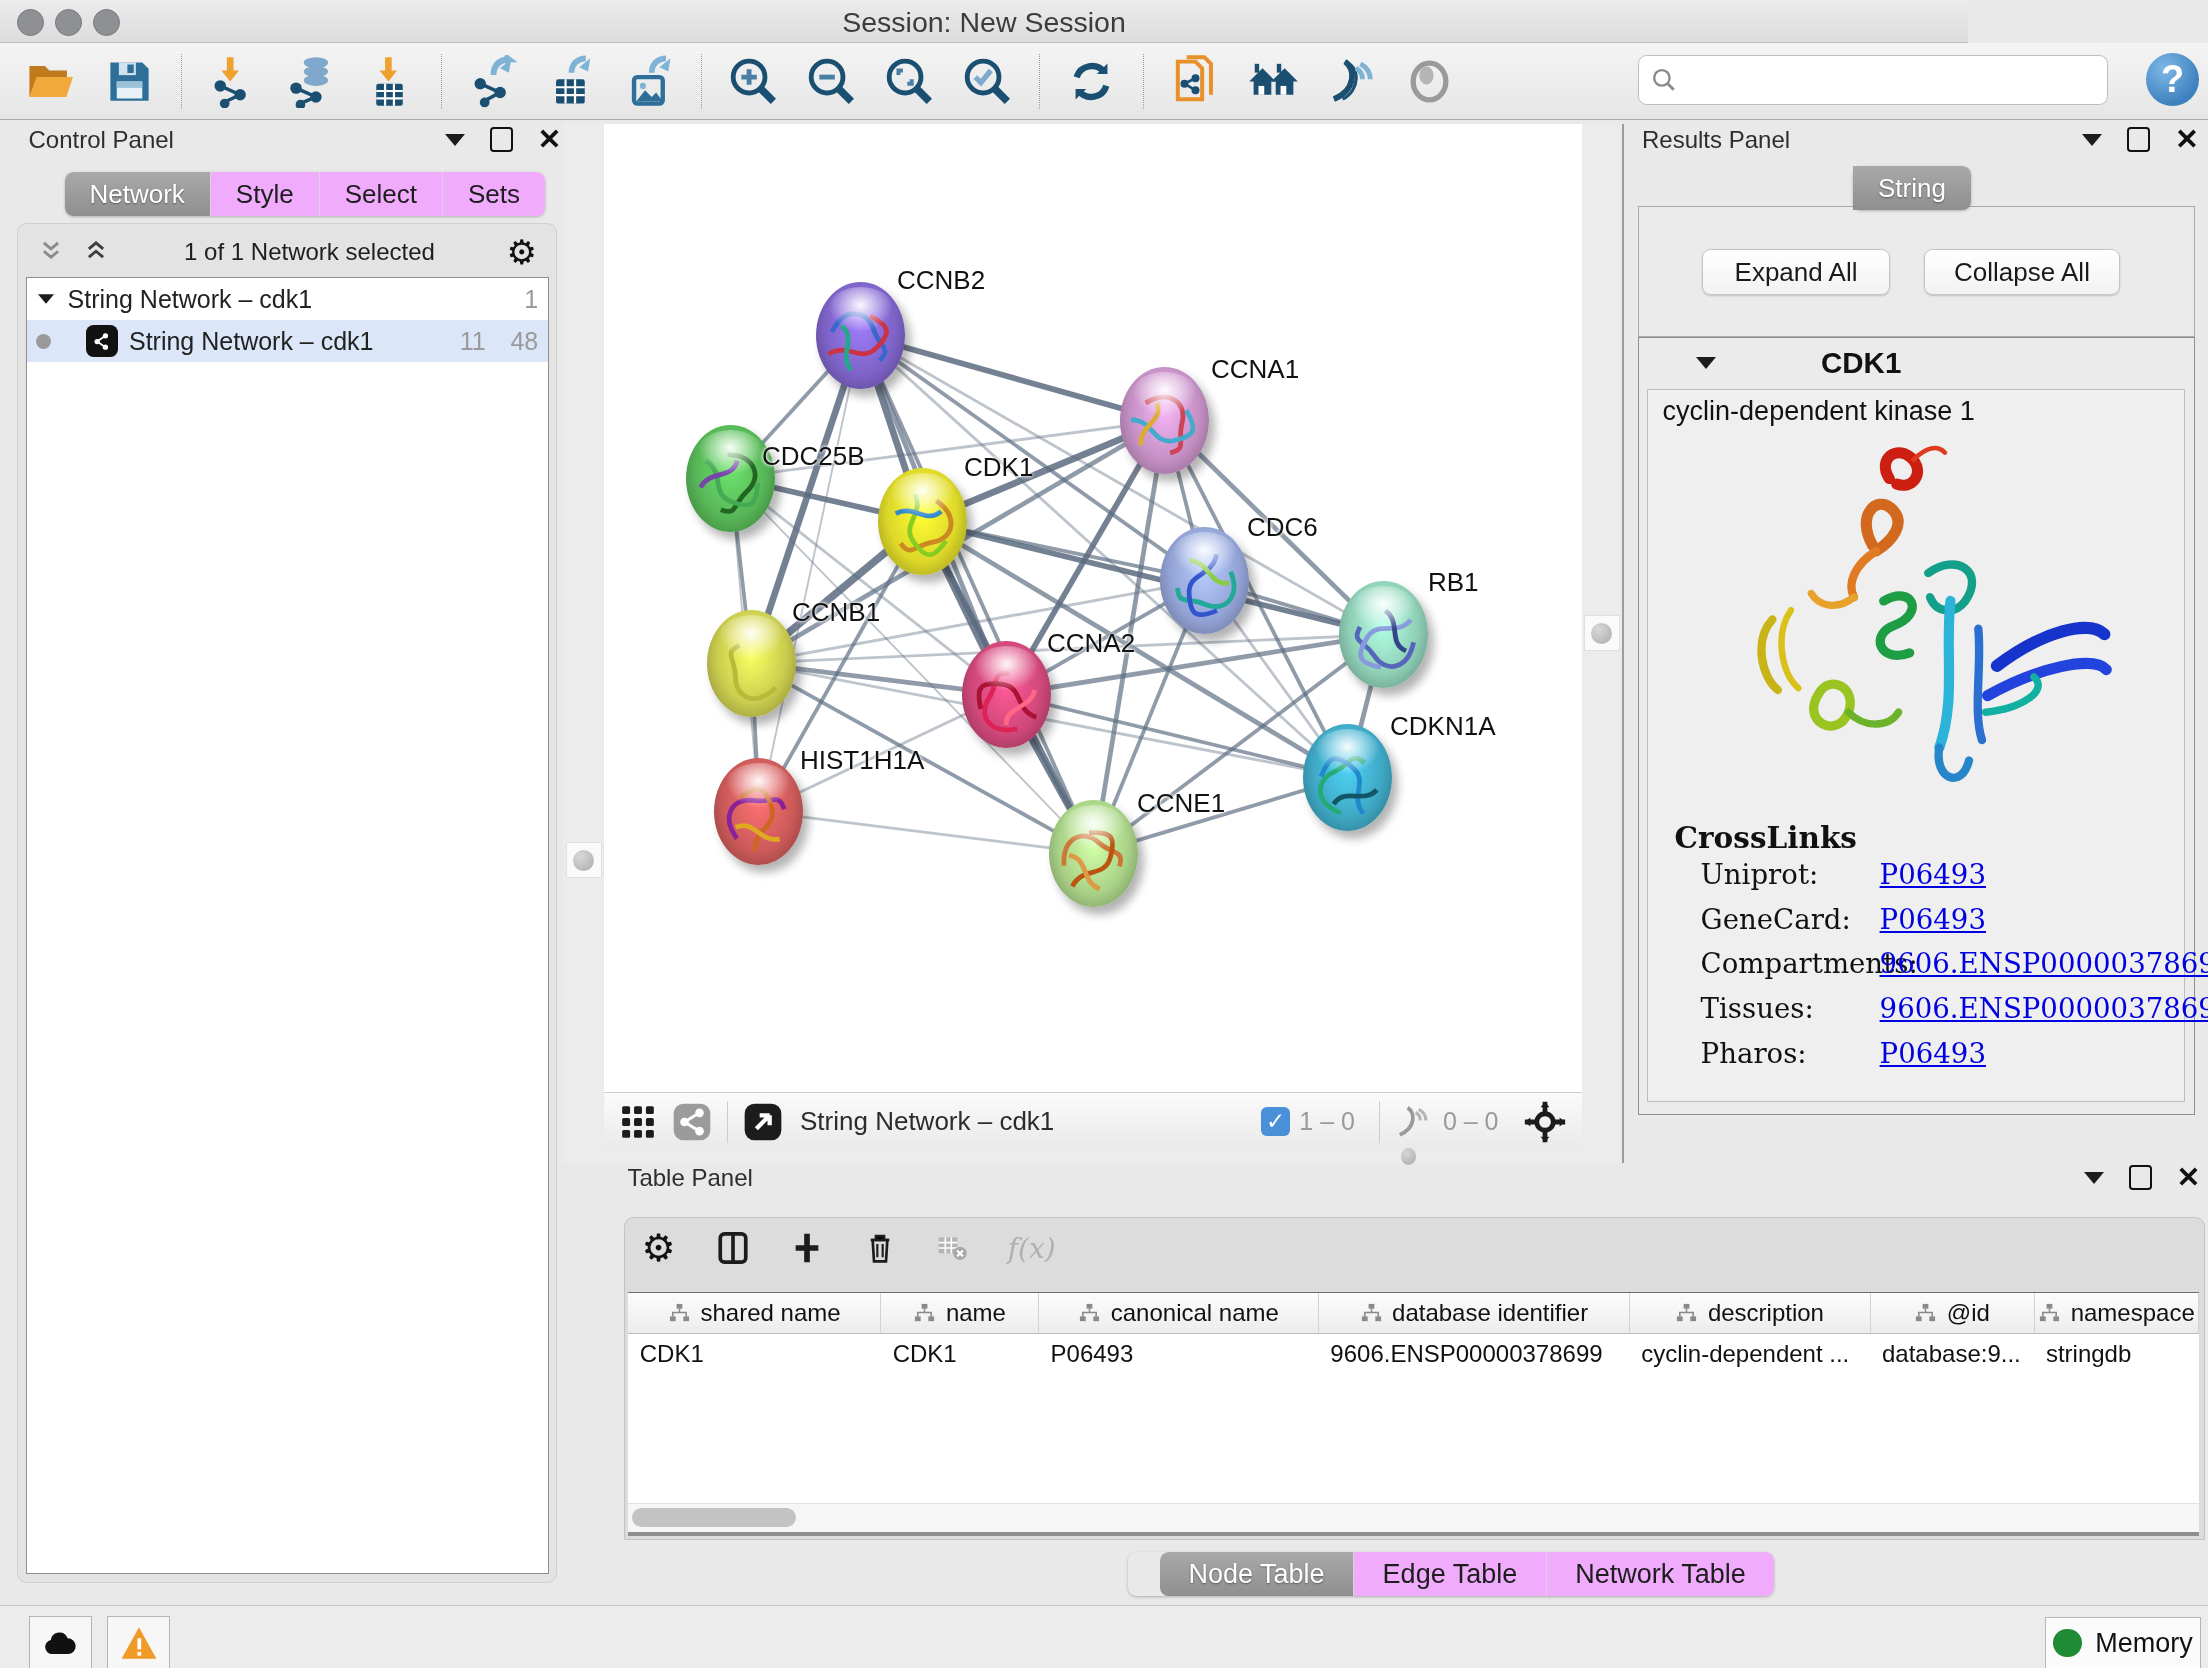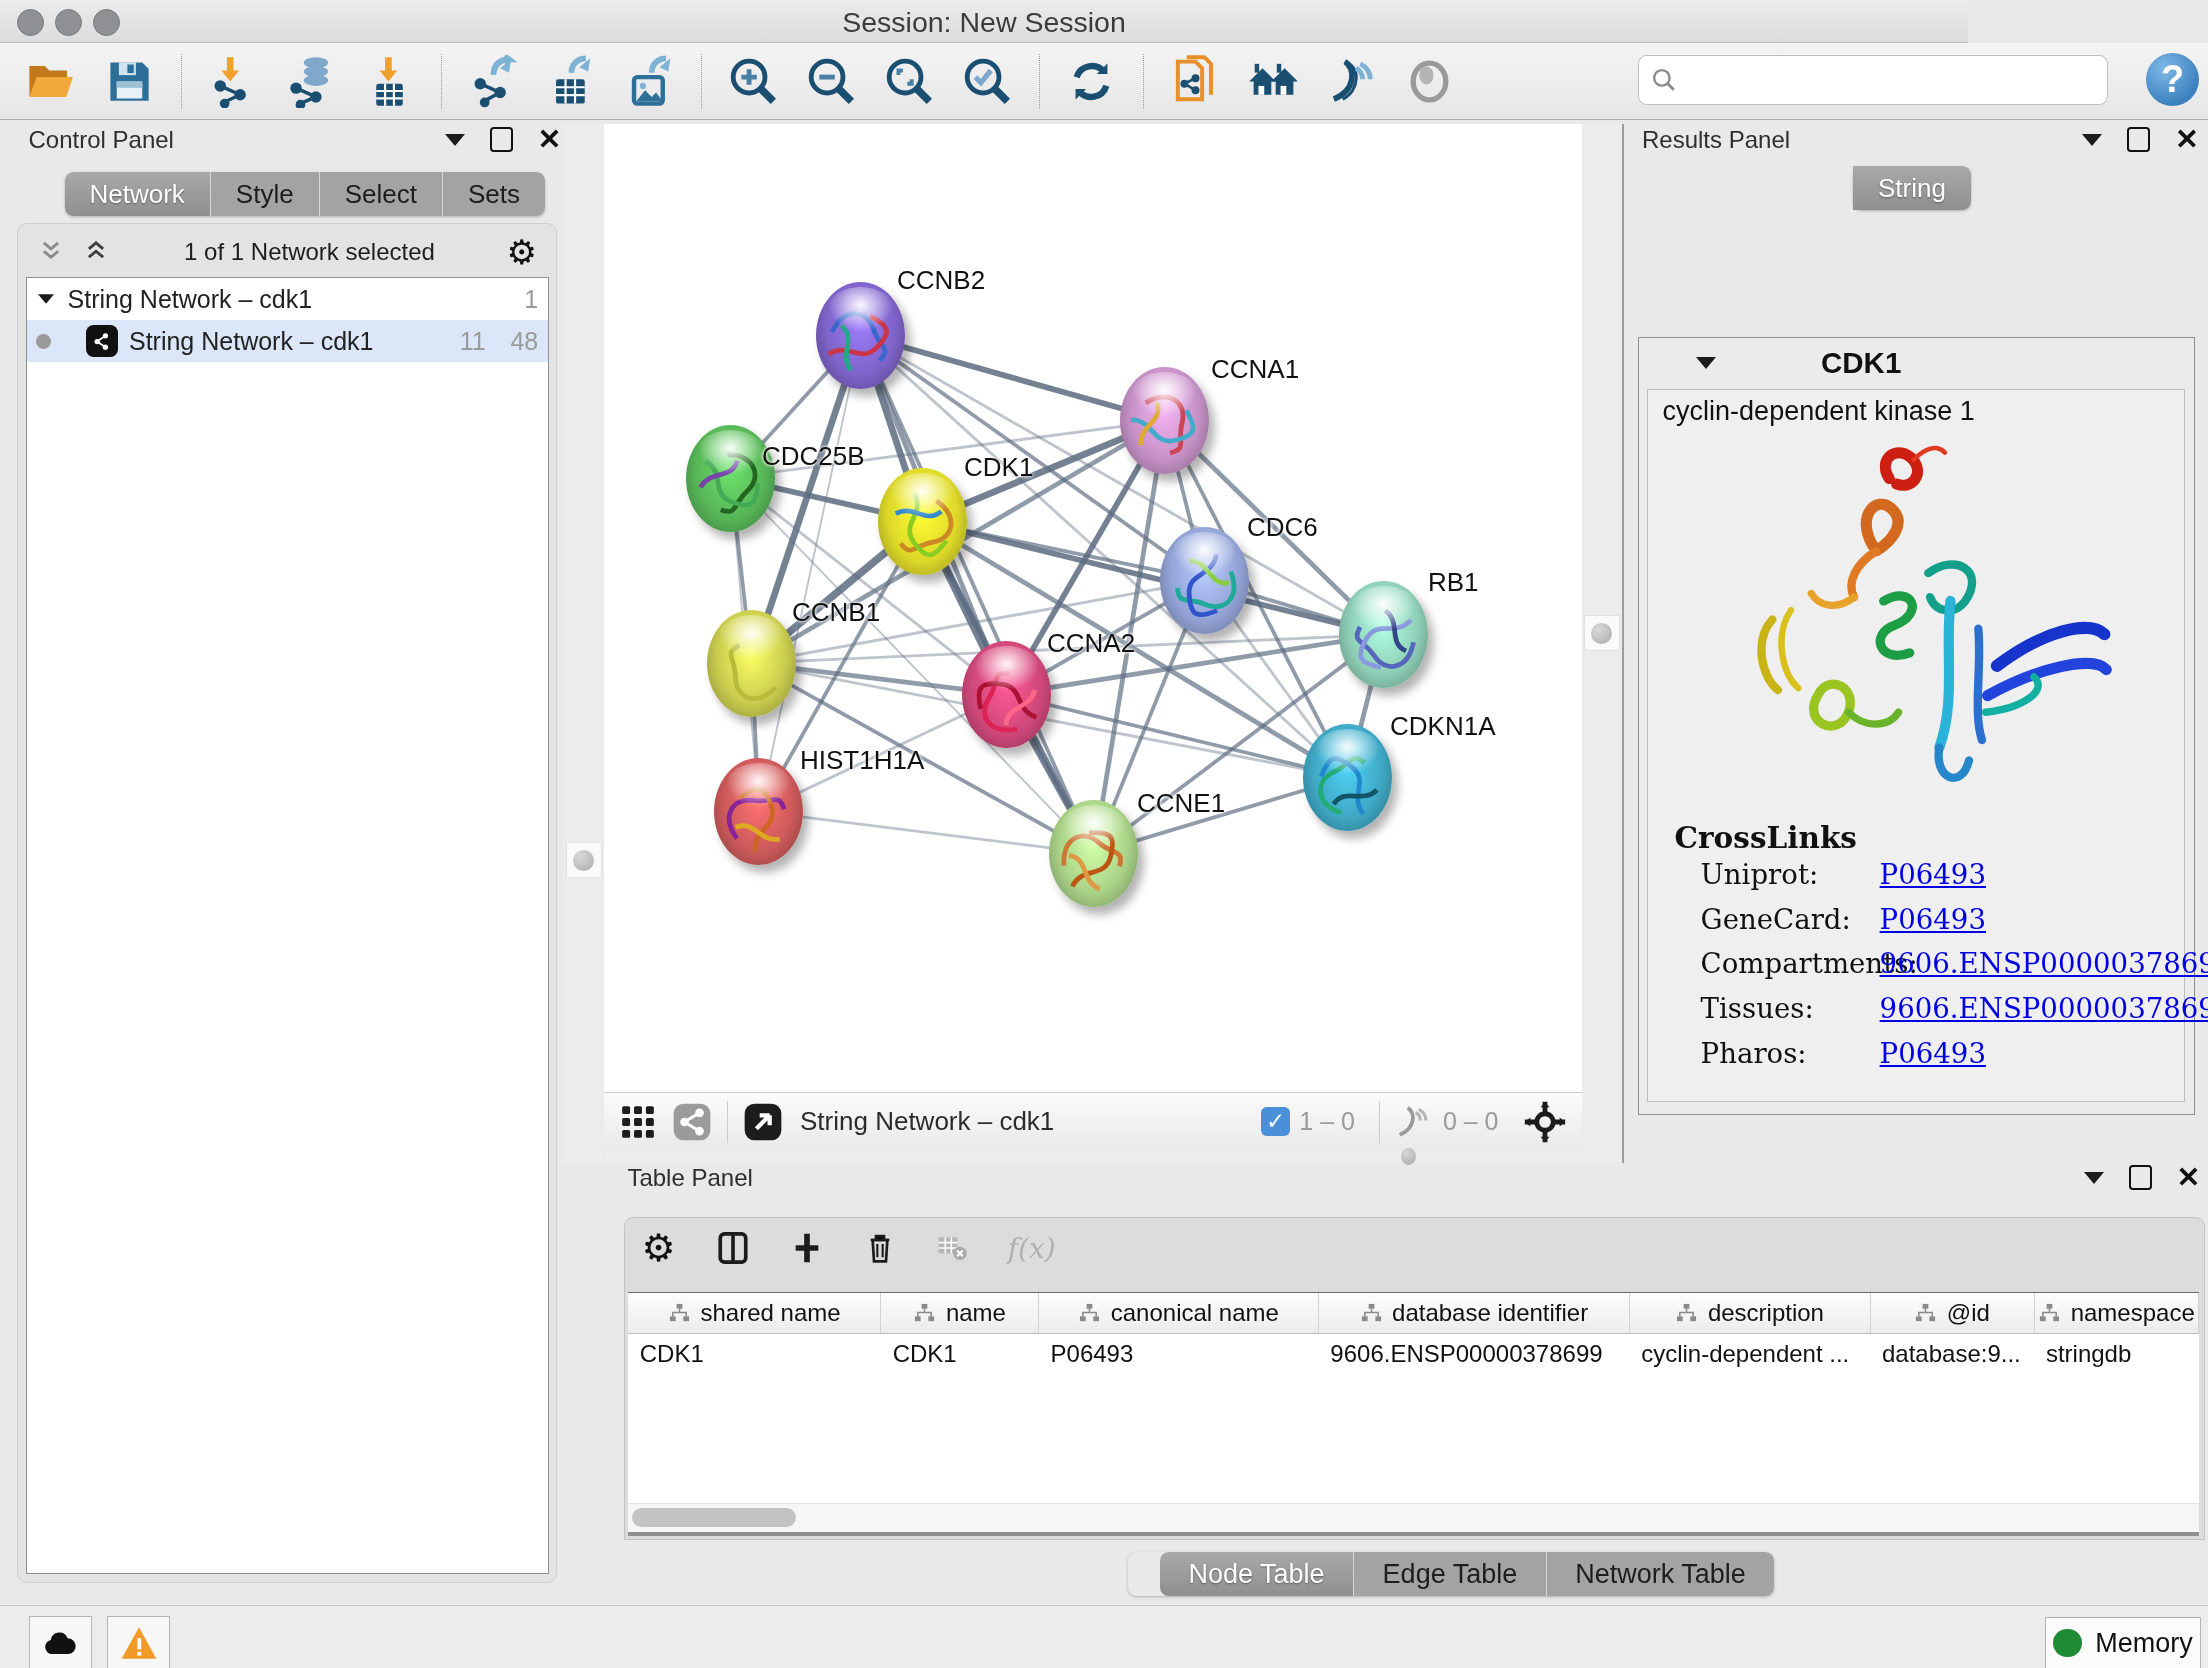--- a/index.html
+++ b/index.html
@@ -36,21 +36,21 @@
   
   .phead{font-size:24px;color:#2e2e2e;}
   .phead-ico{display:flex;align-items:center;gap:25px;}
   .caret-d{width:0;height:0;border-left:10.5px solid transparent;border-right:10.5px solid transparent;
     border-top:12.4px solid #1c1c1c;}
   .float-sq{width:19px;height:21px;border:2.9px solid #111;border-radius:3.8px;}
   .close-x{font-size:28.5px;font-weight:bold;color:#111;line-height:19px;}
 
   
   .seg{display:flex;box-shadow:0 1px 2.9px rgba(0,0,0,.25);border-radius:8.6px;}
-  .seg .tab{font-size:26px;padding:6.7px 25px;background:#a3a3a3;color:#1d1d1d;
+  .seg .tab{font-size:26px;padding:6.7px 25px;background:#f0abfc;color:#1d1d1d;
     border-right:1px solid #d6d6d6;display:flex;align-items:center;justify-content:center;}
   .seg .tab:first-child{border-radius:8.6px 0 0 8.6px;}
   .seg .tab:last-child{border-radius:0 8.6px 8.6px 0;border-right:none;}
   .seg .tab.sel{background:linear-gradient(#a9a9a9,#8f8f8f);color:#fff;
     text-shadow:0 1px 1.9px rgba(0,0,0,.4);}
 
   
   .cpanel{left:9.5px;top:124px;width:554px;height:1463px;}
   .cp-sub{position:absolute;left:7.6px;top:99px;width:538px;height:1358px;
     background:#e3e3e3;border:1px solid #cfcfcf;border-radius:9.5px;}
@@ -609,20 +609,24 @@
     <span class="phead">Results Panel</span>
     <span style="margin-left:auto" class="phead-ico">
       <span class="caret-d"></span>
       <span class="float-sq"></span>
       <span class="close-x">✕</span>
     </span>
   </div>
   <div class="seg" style="position:absolute;left:230px;top:42px;z-index:2;">
     <span class="tab sel">String</span>
   </div>
+  <div class="rp-box1">
+    <div class="btn" style="position:absolute;left:63px;top:42px;width:186px;height:44px;">Expand All</div>
+    <div class="btn" style="position:absolute;left:285px;top:42px;width:194px;height:44px;">Collapse All</div>
+  </div>
   <div class="rp-box2">
     <div class="rp-sechead">
       <span class="caret-d"></span>
       <span class="rp-gene">CDK1</span>
     </div>
     <div class="rp-body">
       <div class="rp-desc">cyclin-dependent kinase 1</div>
 
       <svg width="409" height="371" viewBox="0 0 440 400" style="position:absolute;left:59px;top:44px" fill="none" stroke-linecap="round">
         <path d="M196 48 C182 26 206 10 222 28 C234 44 220 60 204 54" stroke="#cc1f11" stroke-width="12"></path>

